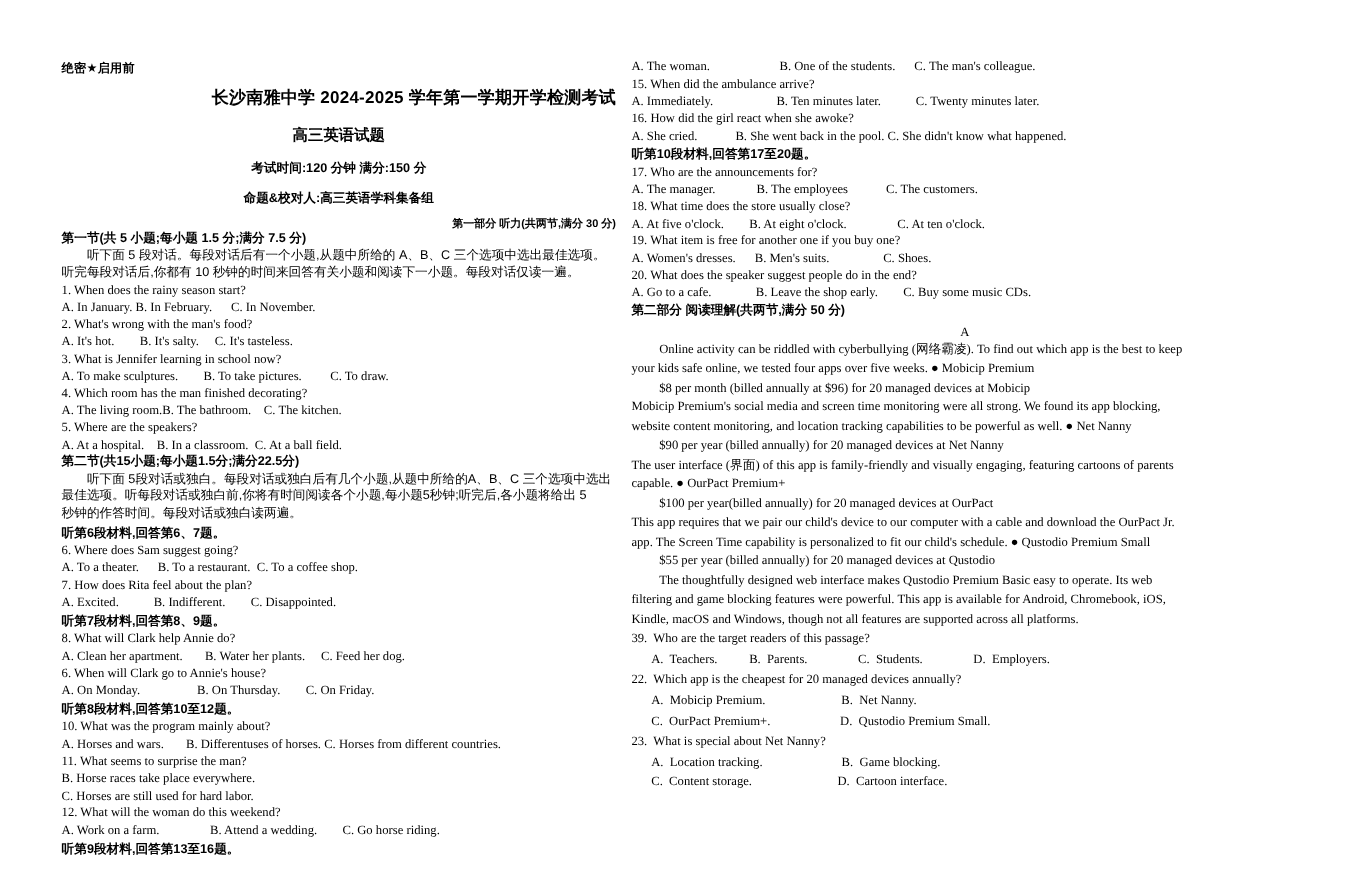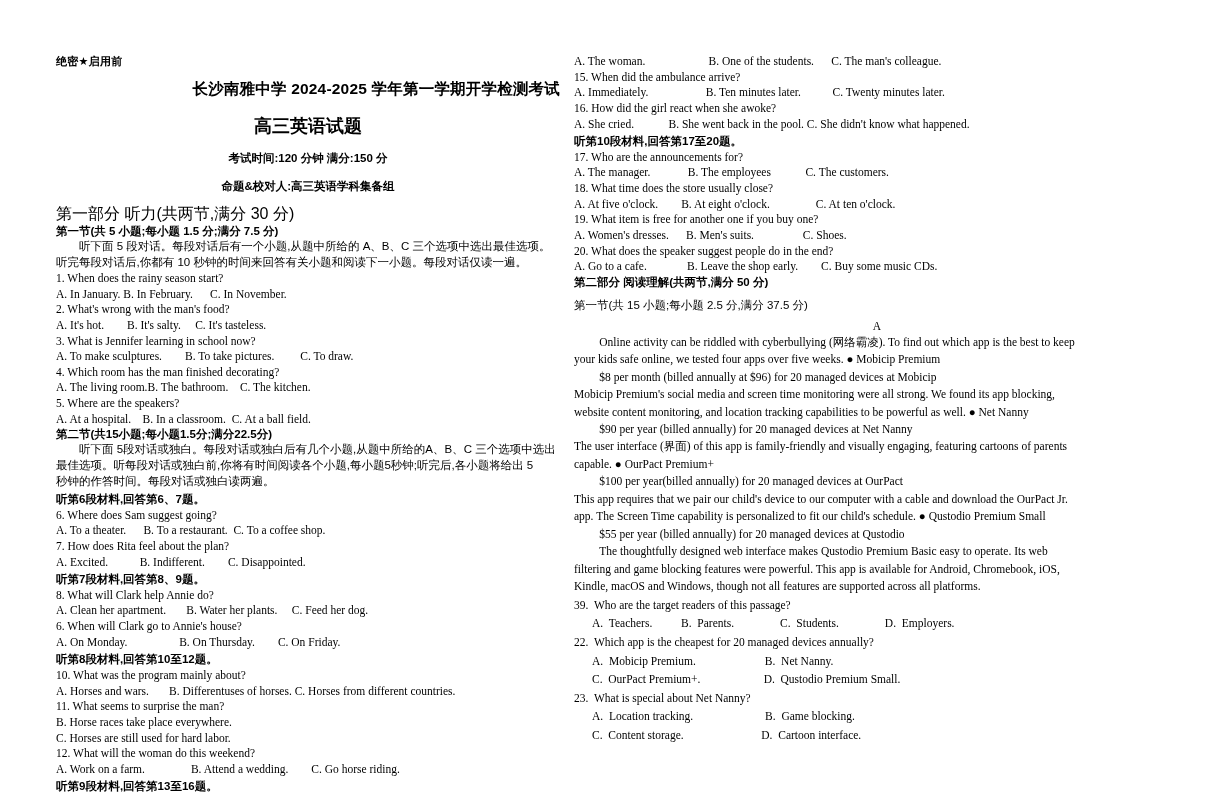--- a/index.html
+++ b/index.html
@@ -52,38 +52,39 @@
     text-align: right;
     font-size: 15.5px;
     font-weight: bold;
     font-family: "Liberation Sans", "DejaVu Sans", sans-serif;
     letter-spacing: 0.2px;
     margin: 4px 0 0 0;
     white-space: nowrap;
   }
   .doc-subtitle {
     text-align: center;
-    font-size: 18px;
+    font-size: 14px;
     font-weight: bold;
     font-family: "Liberation Sans", "DejaVu Sans", sans-serif;
     margin: 14px 0 0 0;
   }
   .doc-meta {
     text-align: center;
     font-size: 11.5px;
     font-weight: bold;
     font-family: "Liberation Sans", "DejaVu Sans", sans-serif;
     margin: 13px 0 0 0;
   }
   .part-head {
-    font-size: 16px;
-    font-weight: normal;
+    font-size: 10px;
+    font-weight: bold;
     font-family: "Liberation Sans", "DejaVu Sans", sans-serif;
     margin-top: 9px;
     line-height: 1.32;
+    text-align: right;
   }
   .sec-head {
     font-size: 11.5px;
     font-weight: bold;
     font-family: "Liberation Sans", "DejaVu Sans", sans-serif;
     line-height: 1.32;
   }
   .sec-head-plain {
     font-size: 11.5px;
     font-family: "Liberation Sans", "DejaVu Sans", sans-serif;
@@ -214,21 +215,20 @@
       <div class="q">17. Who are the announcements for?</div>
       <div class="opts">A. The manager.             B. The employees            C. The customers.</div>
       <div class="q">18. What time does the store usually close?</div>
       <div class="opts">A. At five o'clock.        B. At eight o'clock.                C. At ten o'clock.</div>
       <div class="q">19. What item is free for another one if you buy one?</div>
       <div class="opts">A. Women's dresses.      B. Men's suits.                 C. Shoes.</div>
       <div class="q">20. What does the speaker suggest people do in the end?</div>
       <div class="opts">A. Go to a cafe.              B. Leave the shop early.        C. Buy some music CDs.</div>
 
       <div class="sec-head">第二部分 阅读理解(共两节,满分 50 分)</div>
-      <div class="sec-head-plain">第一节(共 15 小题;每小题 2.5 分,满分 37.5 分)</div>
 
       <div class="passage-label">A</div>
 
       <div>
         <div class="p-line ind">Online activity can be riddled with cyberbullying (网络霸凌). To find out which app is the best to keep</div>
         <div class="p-line">your kids safe online, we tested four apps over five weeks. ● Mobicip Premium</div>
         <div class="p-line ind">$8 per month (billed annually at $96) for 20 managed devices at Mobicip</div>
         <div class="p-line">Mobicip Premium's social media and screen time monitoring were all strong. We found its app blocking,</div>
         <div class="p-line">website content monitoring, and location tracking capabilities to be powerful as well. ● Net Nanny</div>
         <div class="p-line ind">$90 per year (billed annually) for 20 managed devices at Net Nanny</div>

